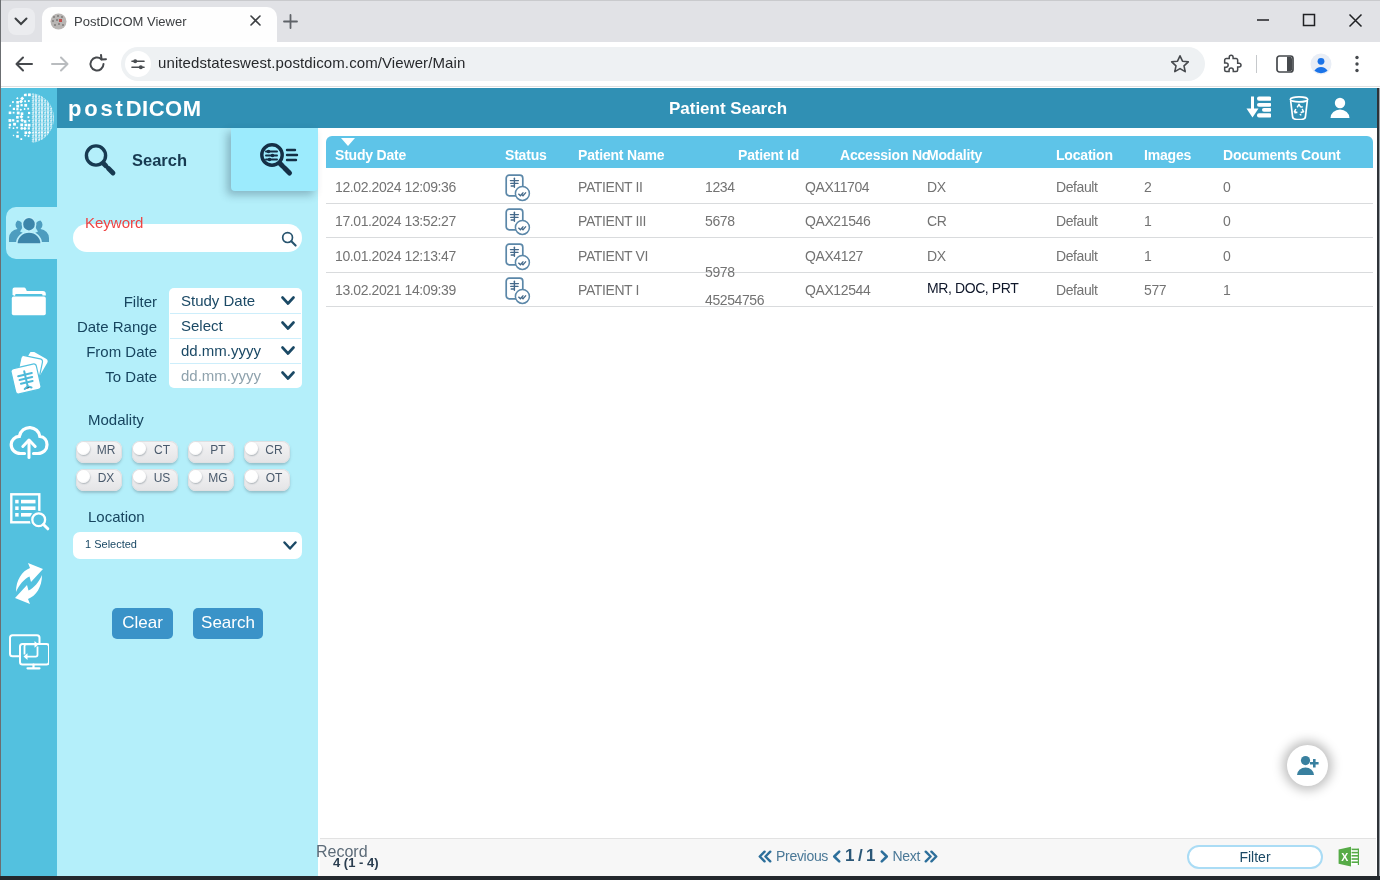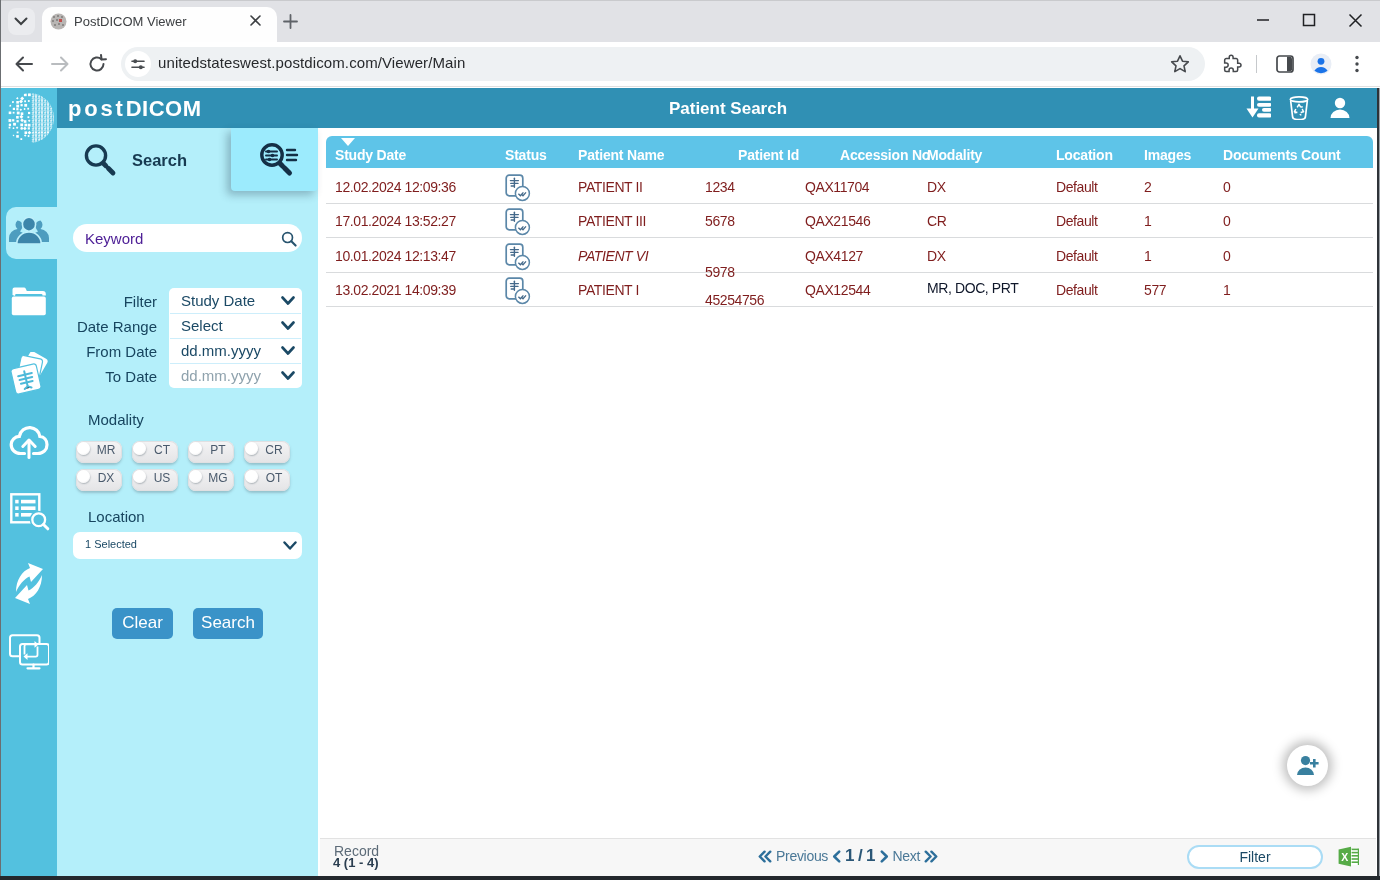--- a/index.html
+++ b/index.html
@@ -29,21 +29,21 @@
   #apptitle { left:0px; top:99px; width:1456px; text-align:center; font-size:17px; font-weight:bold; color:#fff; }
 
   #sidestrip { left:0; top:88px; width:57px; height:792px; background:#53c1df; }
   #panel { left:57px; top:128px; width:261px; height:752px; background:#b4effa; }
   #advtab { left:231px; top:128px; width:87px; height:63px; background:#9cebfd; border-radius:0 0 4px 4px; box-shadow:-4px 4px 8px rgba(25,50,70,0.3); }
   #activetab { left:6px; top:207px; width:51px; height:52px; background:#b4effa; border-radius:10px 0 0 10px; }
 
   #searchhead { left:132px; top:151px; font-size:16.5px; font-weight:bold; color:#173a51; }
 
   #keyword { left:73px; top:224px; width:229px; height:28px; background:#fff; border-radius:14px; }
-  #keywordtext { left:85px; top:230px; font-size:15px; color:#4c1d95;text-align:right; }
+  #keywordtext { left:85px; top:214px; font-size:15px; color:#ef4444;text-align:right; }
 
   #formbox { left:169px; top:288px; width:133px; height:100px; background:#fff; border-radius:5px; }
   .formsep { left:170px; width:131px; height:1px; background:#cdeefb; }
   .formval { position:absolute; left:181px; font-size:15px; color:#1b4965; white-space:nowrap; }
   .formlabel { position:absolute; right:1223px; font-size:15px; color:#17455f; white-space:nowrap; }
   .chev { position:absolute; left:281px; }
 
   .plabel { font-size:15px; color:#17455f; }
   .pill { position:absolute; width:46px; height:22px; border-radius:8px;
           background:linear-gradient(#f4f4f5,#e4e4e6); box-shadow:0 2px 2.5px rgba(90,110,120,0.35), inset 0 0 0 1px #e0e0e2; }
@@ -54,25 +54,25 @@
   #locdrop { left:73px; top:532px; width:229px; height:27px; background:#fff; border-radius:7px; }
   #loctext { left:85px; top:538px; font-size:11px; color:#1b4965; }
 
   .bluebtn { position:absolute; top:608px; height:31px; background:#3a93c8; border-radius:5px; color:#fff;
              font-size:17px; text-align:center; line-height:30px; }
 
   
   #thead { left:326px; top:136px; width:1047px; height:32px; background:#5ec4e8; border-radius:6px 6px 0 0; }
   .th { position:absolute; top:147px; font-size:14px; letter-spacing:-0.2px; font-weight:bold; color:#fff; white-space:nowrap; }
   .rowsep { position:absolute; left:326px; width:1047px; height:1px; background:#d9dbdd; }
-  .td { position:absolute; font-size:14px; letter-spacing:-0.4px; color:#7f1d1d; white-space:nowrap; }
+  .td { position:absolute; font-size:14px; letter-spacing:-0.4px; color:#737373; white-space:nowrap; }
 
   
   #botbar { left:320px; top:838px; width:1056px; height:38px; background:#f7f7f7; border-top:1px solid #e2e2e2; }
-  #rec1 { left:334px; top:843px; font-size:14px; color:#5c6b78; }
+  #rec1 { left:316px; top:843px; font-size:16px; color:#5c6b78; }
   #rec2 { left:333px; top:855px; font-size:13px; font-weight:bold; color:#2b3e50; }
   #pager { left:758px; top:842px; height:28px; display:flex; align-items:center; gap:4px; font-size:14px; letter-spacing:-0.3px; color:#4a7897; }
   #filterbtn { left:1187px; top:845px; width:136px; height:24px; background:#fff; border:2px solid #aadcf5; border-radius:13px;
                text-align:center; line-height:21px; font-size:14px; color:#1b4965; }
   #fab { left:1287px; top:745px; width:41px; height:41px; border-radius:50%; background:#fff;
          box-shadow:0 0 11px 4px rgba(0,0,0,0.26); }
 
   
   #edgeL { left:0; top:0; width:1px; height:880px; background:#6b6e71; }
   #edgeR { left:1377px; top:88px; width:2px; height:792px; background:#2e3338; } #edgeR2 { position:absolute; left:1379px; top:88px; width:1px; height:792px; background:#9aa0a6; }
@@ -503,21 +503,21 @@
   <div class="td" style="left:335px; top:213px;">17.01.2024 13:52:27</div>
   <div class="td" style="left:578px; top:213px;">PATIENT III</div>
   <div class="td" style="left:705px; top:213px;">5678</div>
   <div class="td" style="left:805px; top:213px;">QAX21546</div>
   <div class="td" style="left:927px; top:213px;">CR</div>
   <div class="td" style="left:1056px; top:213px;">Default</div>
   <div class="td" style="left:1144px; top:213px;">1</div>
   <div class="td" style="left:1223px; top:213px;">0</div>
 
   <div class="td" style="left:335px; top:248px;">10.01.2024 12:13:47</div>
-  <div class="td" style="left:578px; top:248px;font-style:italic;">PATIENT VI</div>
+  <div class="td" style="left:578px; top:248px;">PATIENT VI</div>
   <div class="td" style="left:705px; top:264px;text-align:center;">5978</div>
   <div class="td" style="left:805px; top:248px;">QAX4127</div>
   <div class="td" style="left:927px; top:248px;">DX</div>
   <div class="td" style="left:1056px; top:248px;">Default</div>
   <div class="td" style="left:1144px; top:248px;">1</div>
   <div class="td" style="left:1223px; top:248px;">0</div>
 
   <div class="td" style="left:335px; top:282px;">13.02.2021 14:09:39</div>
   <div class="td" style="left:578px; top:282px;">PATIENT I</div>
   <div class="td" style="left:705px; top:292px;text-align:right;">45254756</div>

